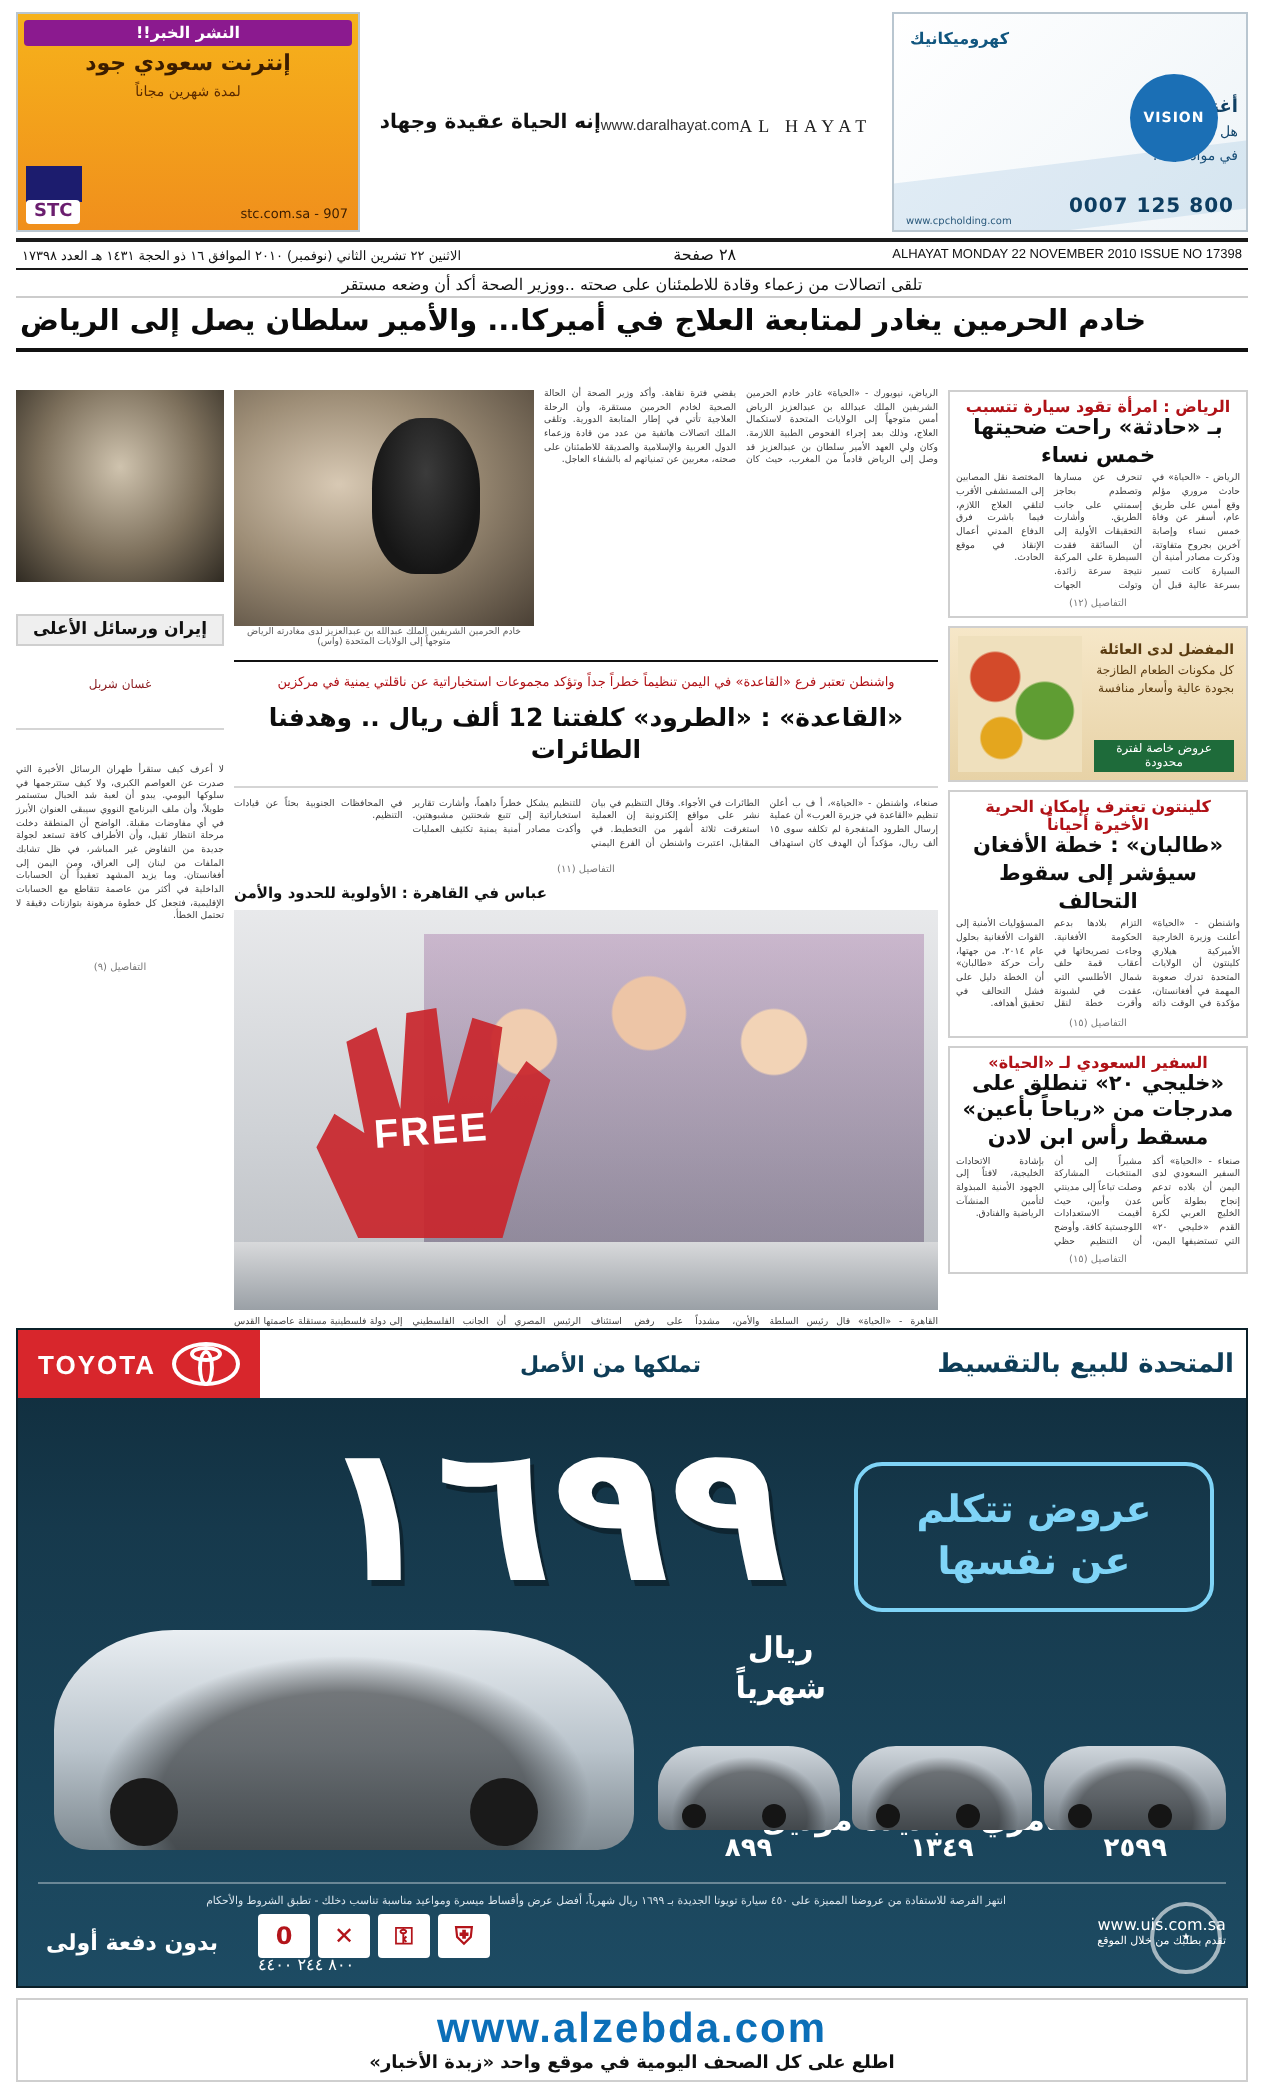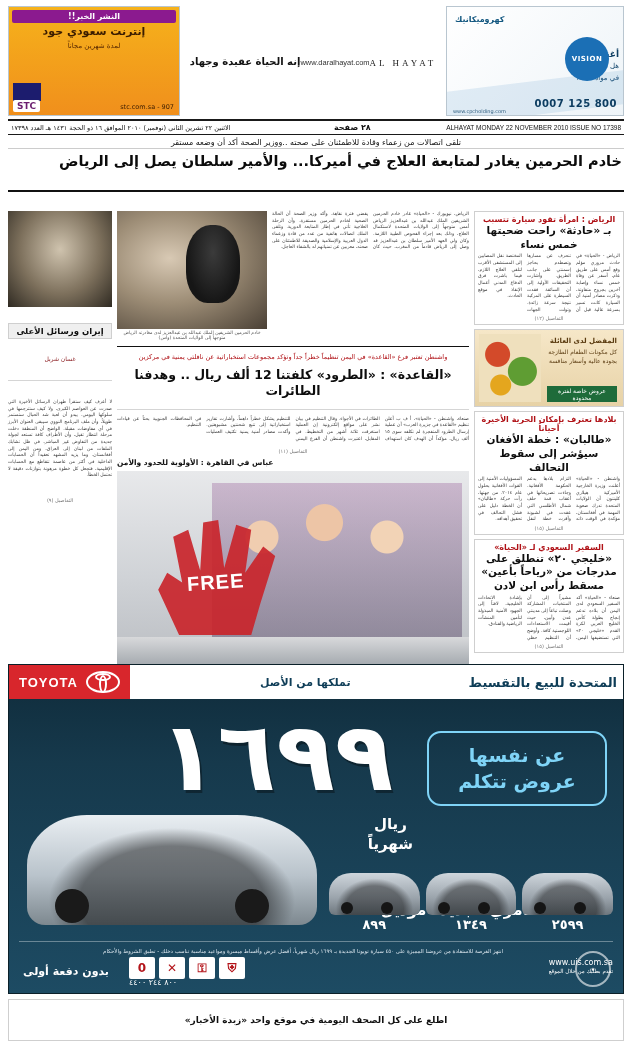--- a/index.html
+++ b/index.html
@@ -140,32 +140,32 @@
   }
 
   
   .folio {
     display: flex; align-items: center; justify-content: space-between;
     border-top: 2px solid #1a1a1a; border-bottom: 1px solid #1a1a1a;
     margin-top: 3px; padding: 2px 3px;
     font-size: 6.5px; color: #111;
   }
   .folio .en { font-family: "Liberation Sans", sans-serif; }
-  .folio .pages { font-weight: bold; font-size: 8px; margin-left: 28px; }
+  .folio .pages { font-weight: normal; font-size: 8px; margin-left: 28px; }
 
   
   .lead-head {
     text-align: center;
     font-size: 8px; color: #111; padding: 3px 2px 1px;
     border-bottom: 1px solid #ccc;
   }
   .main-head {
-    text-align: right;
+    text-align: left;
     font-size: 14.5px; font-weight: bold; color: #0b0b0b;
-    padding: 3px 2px 20px;
+    padding: 3px 2px 4px;
     line-height: 1.25;
     border-bottom: 2px solid #111;
   }
 
   
   .content {
     display: flex; flex-direction: row; gap: 5px;
     margin-top: 19px;
     height: 500px;
   }
@@ -476,21 +476,21 @@
       <div class="foodad">
         <div class="veg"></div>
         <div class="txt">
           <div style="font-weight:bold;font-size:7px;">المفضل لدى العائلة</div>
           <div>كل مكونات الطعام الطازجة بجودة عالية وأسعار منافسة</div>
         </div>
         <div class="banner">عروض خاصة لفترة محدودة</div>
       </div>
 
       <div class="box">
-        <div class="box-kicker">بلادها تعترف بإمكان الحرية الأخيرة أحياناً</div>
+        <div class="box-kicker">كلينتون تعترف بإمكان الحرية الأخيرة أحياناً</div>
         <div class="box-title">«طالبان» : خطة الأفغان سيؤشر إلى سقوط التحالف</div>
         <div class="tiny c3">واشنطن - «الحياة» أعلنت وزيرة الخارجية الأميركية هيلاري كلينتون أن الولايات المتحدة تدرك صعوبة المهمة في أفغانستان، مؤكدة في الوقت ذاته التزام بلادها بدعم الحكومة الأفغانية. وجاءت تصريحاتها في أعقاب قمة حلف شمال الأطلسي التي عقدت في لشبونة وأقرت خطة لنقل المسؤوليات الأمنية إلى القوات الأفغانية بحلول عام ٢٠١٤. من جهتها، رأت حركة «طالبان» أن الخطة دليل على فشل التحالف في تحقيق أهدافه.</div>
         <div class="more">التفاصيل (١٥)</div>
       </div>
 
       <div class="box">
         <div class="box-kicker">السفير السعودي لـ «الحياة»</div>
         <div class="box-title">«خليجي ٢٠» تنطلق على مدرجات من «رياحاً بأعين» مسقط رأس ابن لادن</div>
         <div class="tiny c3">صنعاء - «الحياة» أكد السفير السعودي لدى اليمن أن بلاده تدعم إنجاح بطولة كأس الخليج العربي لكرة القدم «خليجي ٢٠» التي تستضيفها اليمن، مشيراً إلى أن المنتخبات المشاركة وصلت تباعاً إلى مدينتي عدن وأبين، حيث أقيمت الاستعدادات اللوجستية كافة. وأوضح أن التنظيم حظي بإشادة الاتحادات الخليجية، لافتاً إلى الجهود الأمنية المبذولة لتأمين المنشآت الرياضية والفنادق.</div>
         <div class="more">التفاصيل (١٥)</div>
@@ -550,22 +550,22 @@
         <div class="ovals">
           <div class="o o1"></div>
             <div class="o o2"></div>
             <div class="o o3"></div>
         </div>
         <div class="tname">TOYOTA</div>
       </div>
     </div>
 
     <div class="bubble">
+      <div>عروض تتكلم</div>
       <div>عن نفسها</div>
-      <div>عروض تتكلم</div>
     </div>
 
     <div class="price">١٦٩٩</div>
     <div class="priceunit">
       <div>ريال</div>
       <div>شهرياً</div>
     </div>
 
     <div class="carbig"></div>
     <div class="camry-label">كامري الجديدة موديل ٢٠١١</div>
@@ -600,16 +600,17 @@
       <div>www.uis.com.sa</div>
       <div style="font-size:5.5px;">تقدم بطلبك من خلال الموقع</div>
     </div>
 
     <div style="position:absolute;left:120px;bottom:6px;color:#fff;font-size:8px;direction:ltr;">٨٠٠ ٢٤٤ ٤٤٠٠</div>
 
     <div class="badge">★</div>
   </div>
 
   <div class="bottombar">
+    <div class="url">www.alzebda.com</div>
     <div class="sub">اطلع على كل الصحف اليومية في موقع واحد «زبدة الأخبار»</div>
   </div>
 
 </div>
 
 </body></html>

